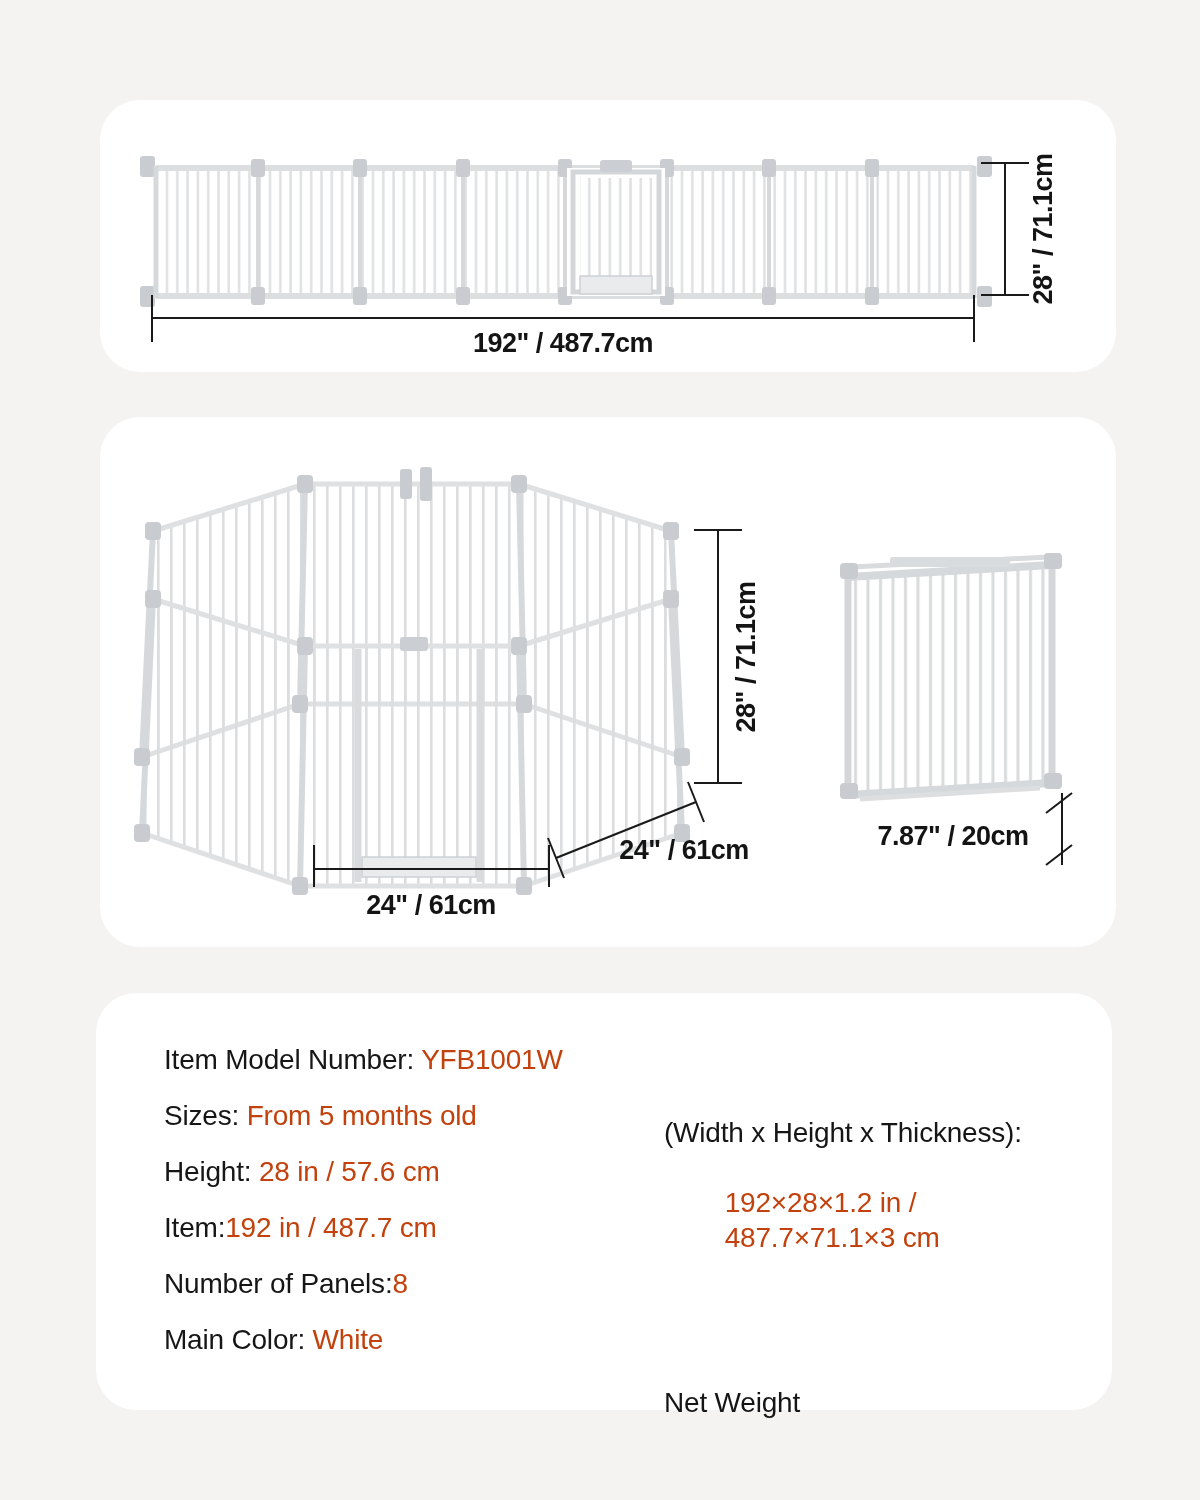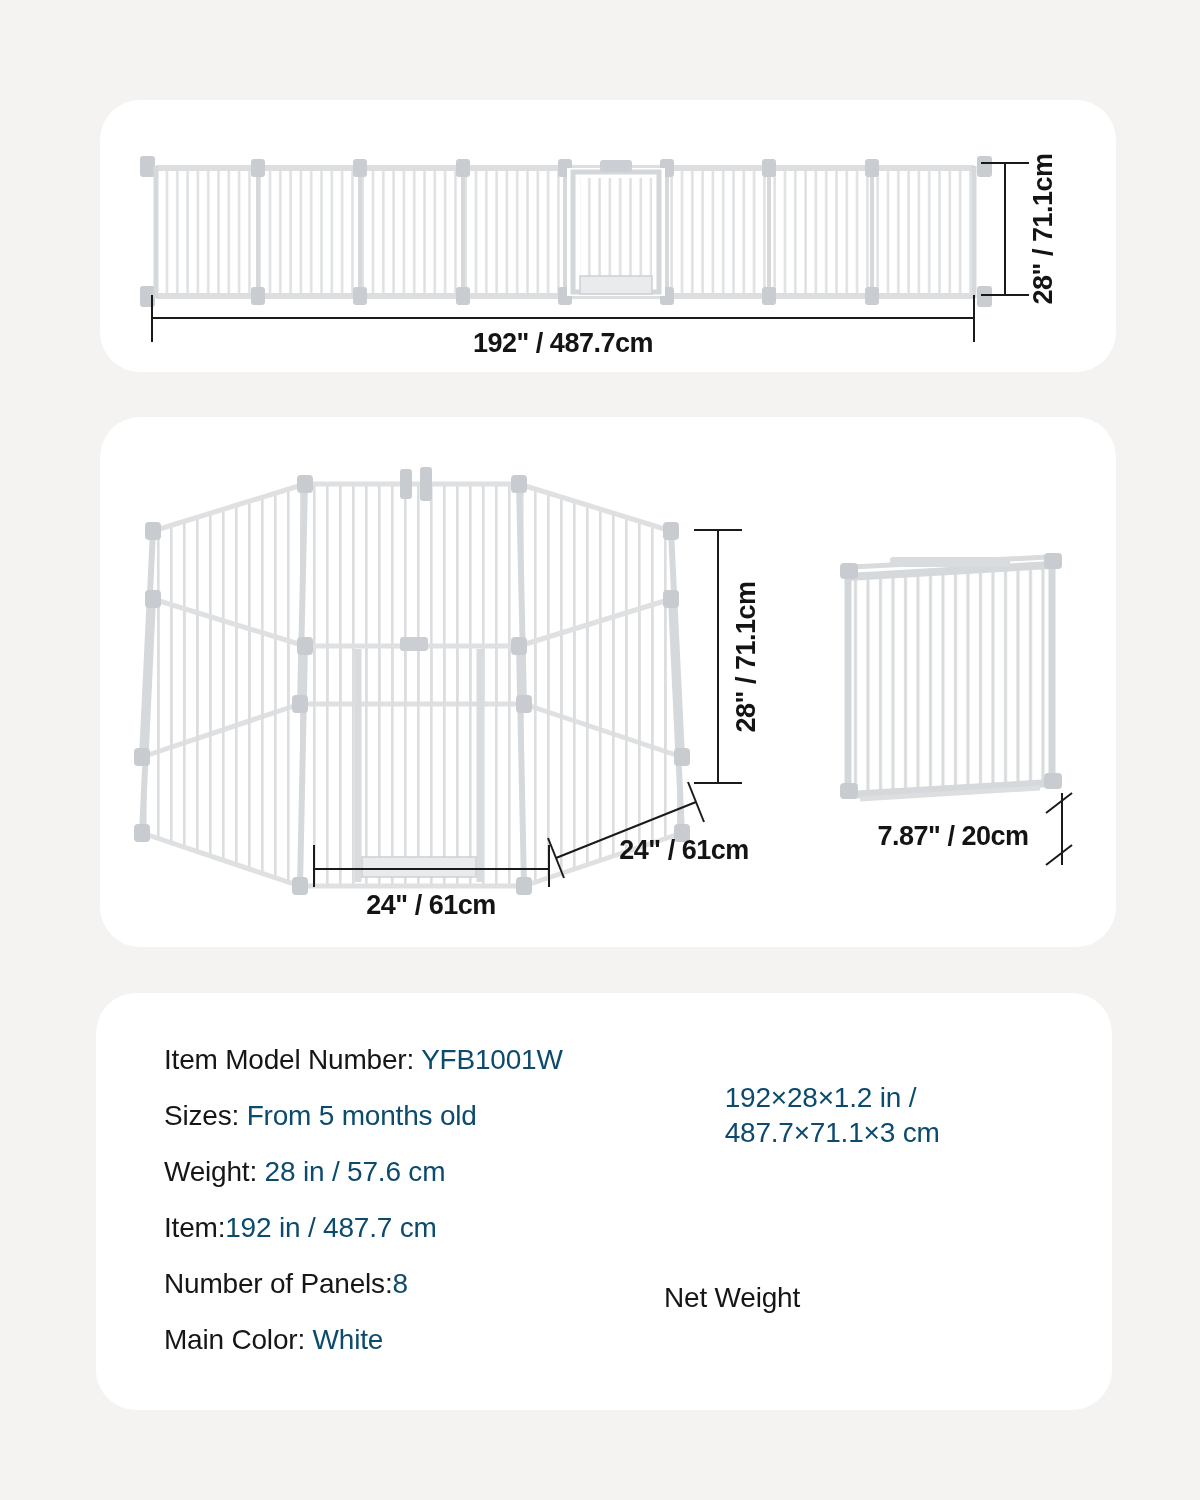--- a/index.html
+++ b/index.html
@@ -23,21 +23,21 @@
   .dim-label{
     font-family:"Liberation Sans", sans-serif;
     font-size:27px;font-weight:600;fill:#141414;letter-spacing:-0.5px;
   }
   
   .spec-col-left{position:absolute;left:68px;top:50px;}
   .spec-row{
     font-size:28px;line-height:34px;margin-bottom:22px;
     color:#161616;white-space:pre-wrap;letter-spacing:-0.2px;
   }
-  .spec-val{color:#0c4a6e;}
+  .spec-val{color:#c2410c;}
   .spec-col-right{position:absolute;left:568px;top:52px;}
   .spec-para{font-size:28px;line-height:35px;color:#161616;letter-spacing:-0.2px;white-space:pre-wrap;}
   .spec-para + .spec-para{margin-top:25px;}
   .spec-para .spec-val{display:inline;}
 </style>
 </head>
 <body>
 
 <div class="page">
 
@@ -235,28 +235,29 @@
       </g>
       <text class="dim-label" text-anchor="middle" x="853" y="428">7.87" / 20cm</text>
     </svg>
   </div>
 
   <div class="card card3">
 
     <div class="spec-col-left">
       <div class="spec-row"><span>Item Model Number: </span><span class="spec-val">YFB1001W</span></div>
       <div class="spec-row"><span>Sizes: </span><span class="spec-val">From 5 months old</span></div>
-      <div class="spec-row"><span>Weight: </span><span class="spec-val">28 in / 57.6 cm</span></div>
+      <div class="spec-row"><span>Height: </span><span class="spec-val">28 in / 57.6 cm</span></div>
       <div class="spec-row"><span>Item:</span><span class="spec-val">192 in / 487.7 cm</span></div>
       <div class="spec-row"><span>Number of Panels:</span><span class="spec-val">8</span></div>
       <div class="spec-row"><span>Main Color: </span><span class="spec-val">White</span></div>
     </div>
 
     <div class="spec-col-right">
       <div class="spec-para">
+        <div>(Width x Height x Thickness):</div>
         <div class="spec-val">192×28×1.2 in /</div>
         <div class="spec-val">487.7×71.1×3 cm</div>
       </div>
       <div class="spec-para">
         <div>Net Weight</div>
         
         
       </div>
     </div>
 

